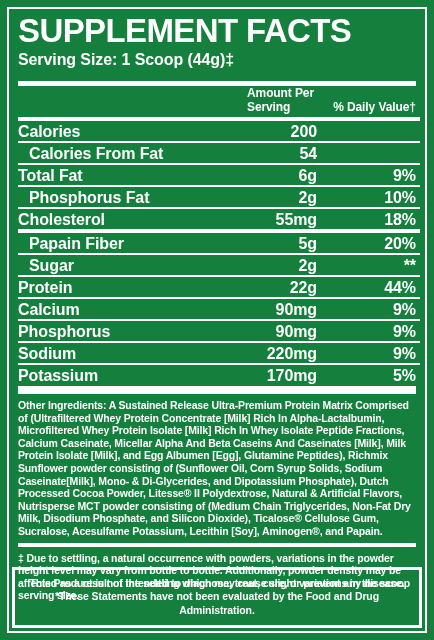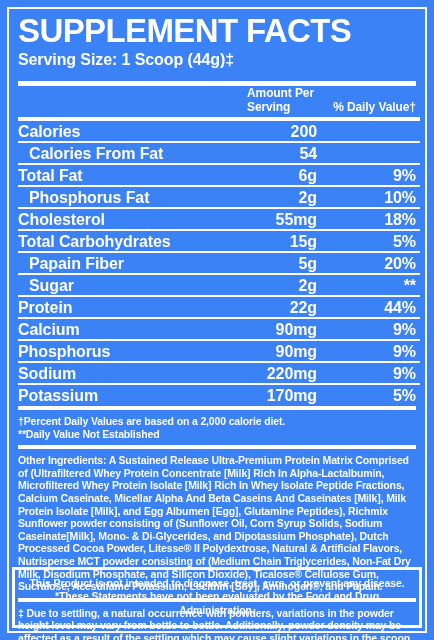--- a/index.html
+++ b/index.html
@@ -128,21 +128,21 @@
     border: 3px solid #ffffff;
     box-sizing: border-box;
     padding: 7px 6px 8px 6px;
     text-align: center;
   }
   #disclaimer-wrap .fine { letter-spacing: -0.1px; font-size: 10.5px; line-height: 13.5px;}
 </style>
 </head>
 <body>
 
-<div id="label" style="background: #3b82f6;">
+<div id="label" style="background: #15803d;">
 
   <div id="frame"></div>
 
   <div id="inner">
 
     <div class="title">SUPPLEMENT FACTS</div>
     <div class="serving">Serving Size: 1 Scoop (44g)‡</div>
 
     <div class="rule-thick"></div>
 
@@ -204,25 +204,20 @@
           <tr class="row-cells">
             <td class="col-name">Cholesterol</td>
             <td class="col-amt">55mg</td>
             <td class="col-dv">18%</td>
           </tr>
           <tr class="sep">
             <td colspan="3">
               <div></div>
             </td>
           </tr>
-          <tr class="row-cells">
-            <td class="col-name">Total Carbohydrates</td>
-            <td class="col-amt">15g</td>
-            <td class="col-dv">5%</td>
-          </tr>
           <tr class="sep">
             <td colspan="3">
               <div></div>
             </td>
           </tr>
           <tr class="row-cells">
             <td class="col-name indent1">Papain Fiber</td>
             <td class="col-amt">5g</td>
             <td class="col-dv">20%</td>
           </tr>
@@ -284,24 +279,20 @@
           <tr class="row-cells">
             <td class="col-name">Potassium</td>
             <td class="col-amt">170mg</td>
             <td class="col-dv">5%</td>
           </tr>
         </tbody>
     </table>
 
     <div class="rule-med" style="margin-top:1px;"></div>
 
-    <div class="blk">
-      <div class="fine p">†Percent Daily Values are based on a 2,000 calorie diet.</div>
-      <div class="fine p">**Daily Value Not Established</div>
-    </div>
 
     <div class="rule-med"></div>
 
     <div class="blk">
       <div class="fine p">Other Ingredients: A Sustained Release Ultra-Premium Protein Matrix Comprised of (Ultrafiltered Whey Protein Concentrate [Milk] Rich In Alpha-Lactalbumin, Microfiltered Whey Protein Isolate [Milk] Rich In Whey Isolate Peptide Fractions, Calcium Caseinate, Micellar Alpha And Beta Caseins And Caseinates [Milk], Milk Protein Isolate [Milk], and Egg Albumen [Egg], Glutamine Peptides), Richmix Sunflower powder consisting of (Sunflower Oil, Corn Syrup Solids, Sodium Caseinate[Milk], Mono- &amp; Di-Glycerides, and Dipotassium Phosphate), Dutch Processed Cocoa Powder, Litesse® II Polydextrose, Natural &amp; Artificial Flavors, Nutrisperse MCT powder consisting of (Medium Chain Triglycerides, Non-Fat Dry Milk, Disodium Phosphate, and Silicon Dioxide), Ticalose® Cellulose Gum, Sucralose, Acesulfame Potassium, Lecithin [Soy], Aminogen®, and Papain.</div>
     </div>
 
     <div class="rule-med"></div>
 
     <div class="blk">

